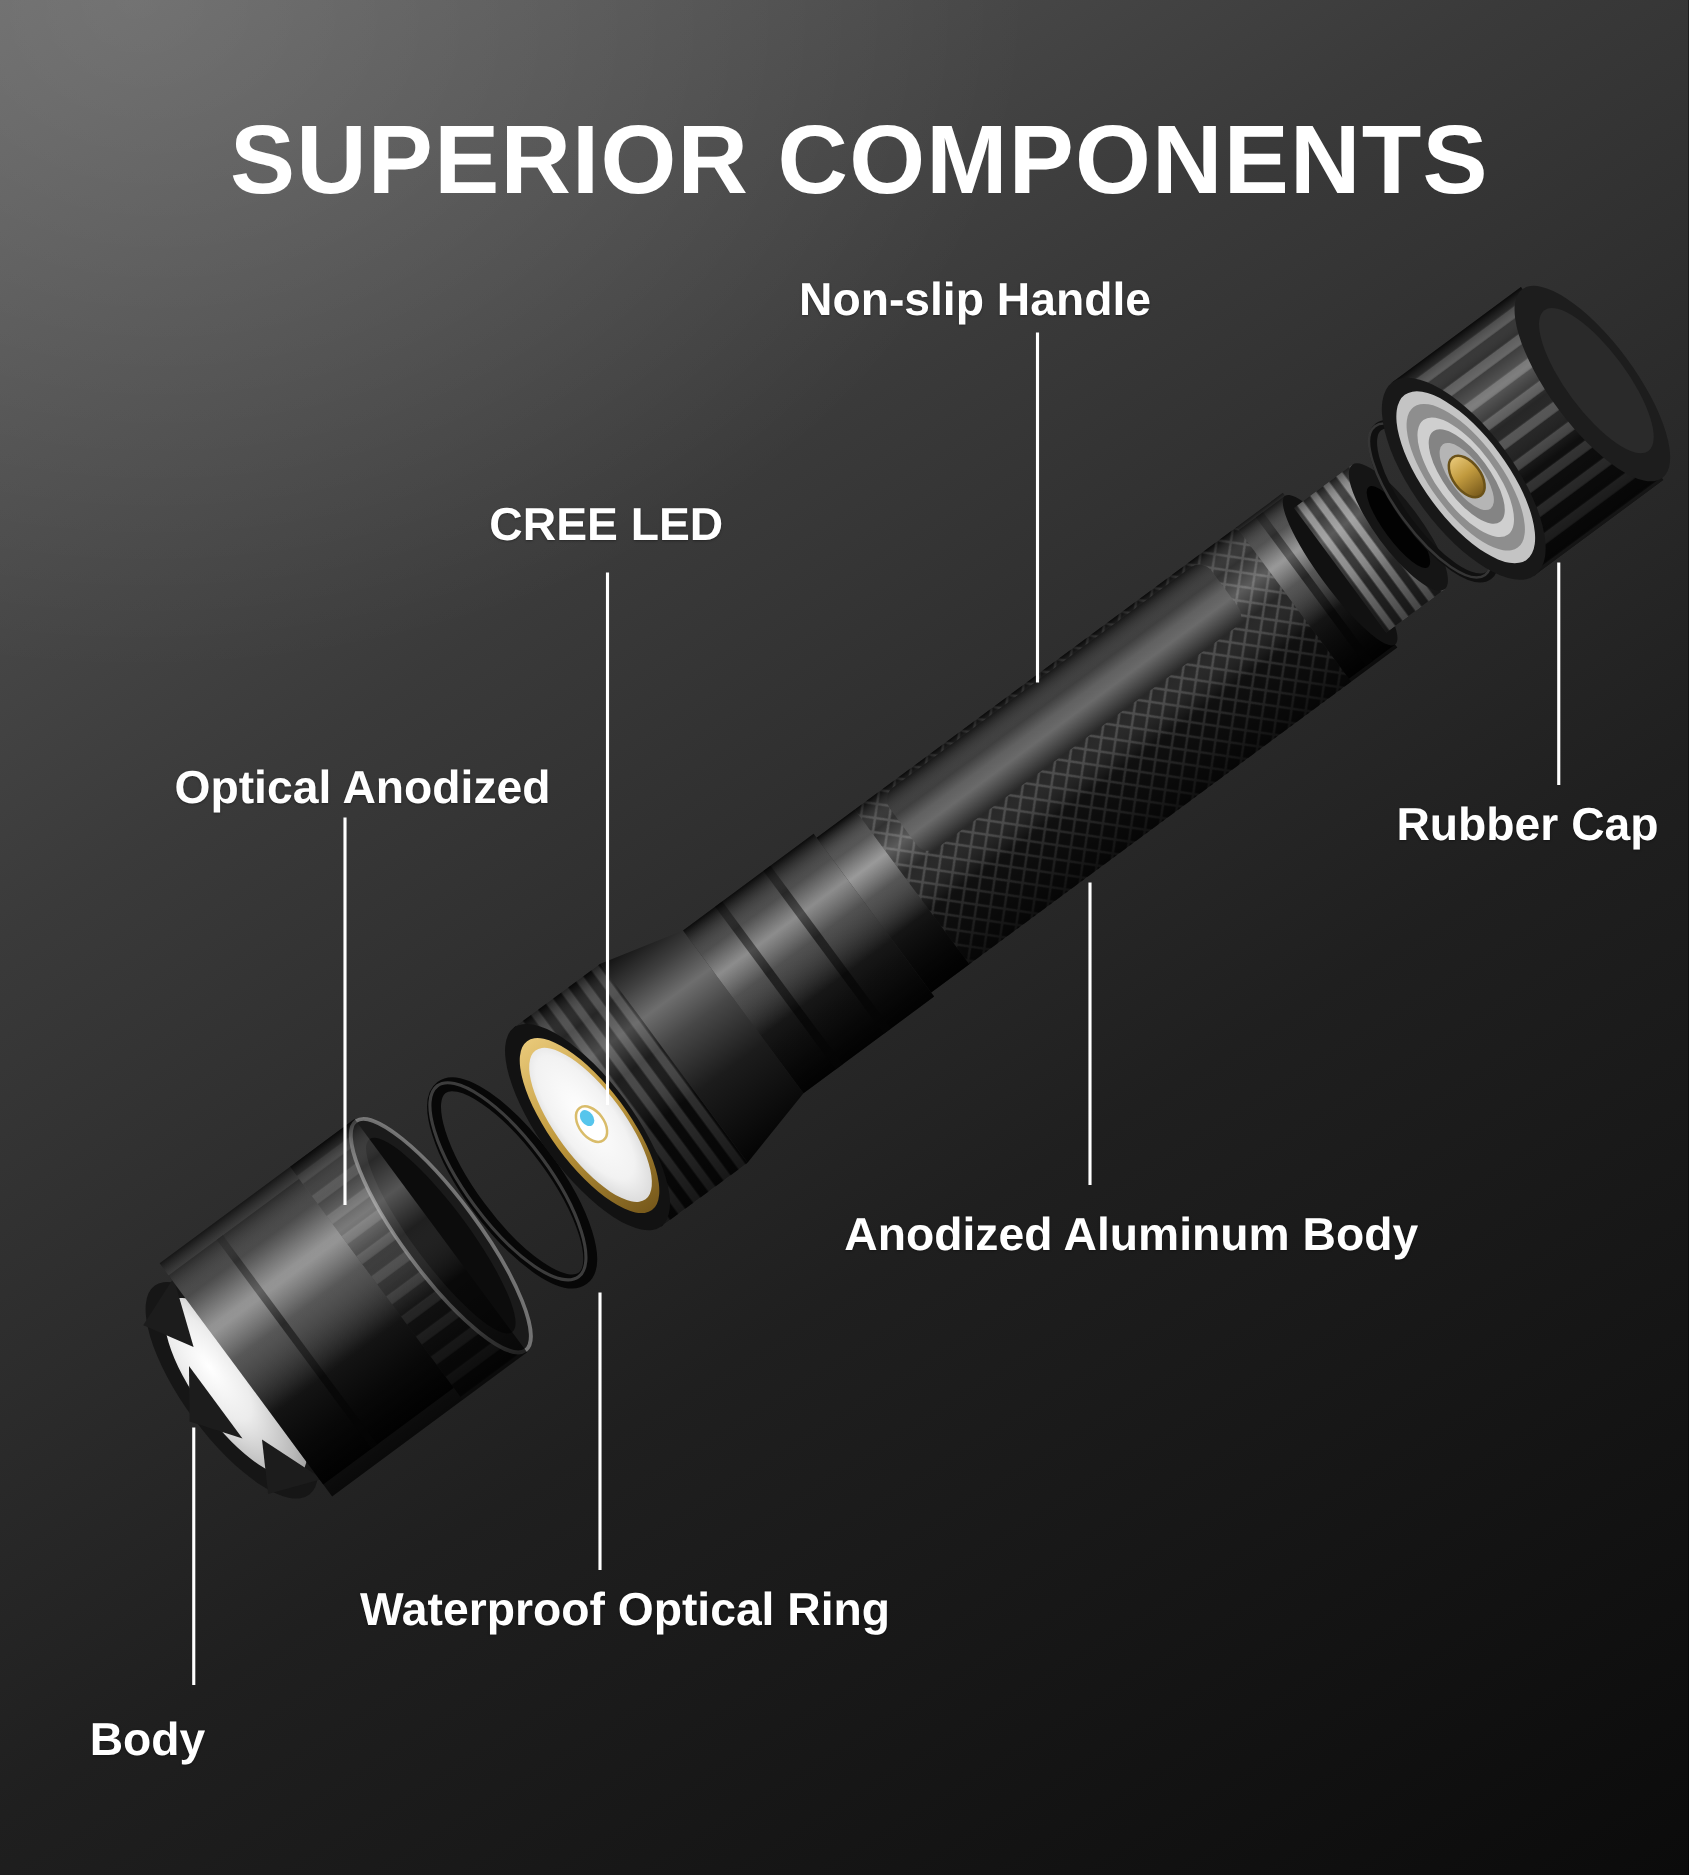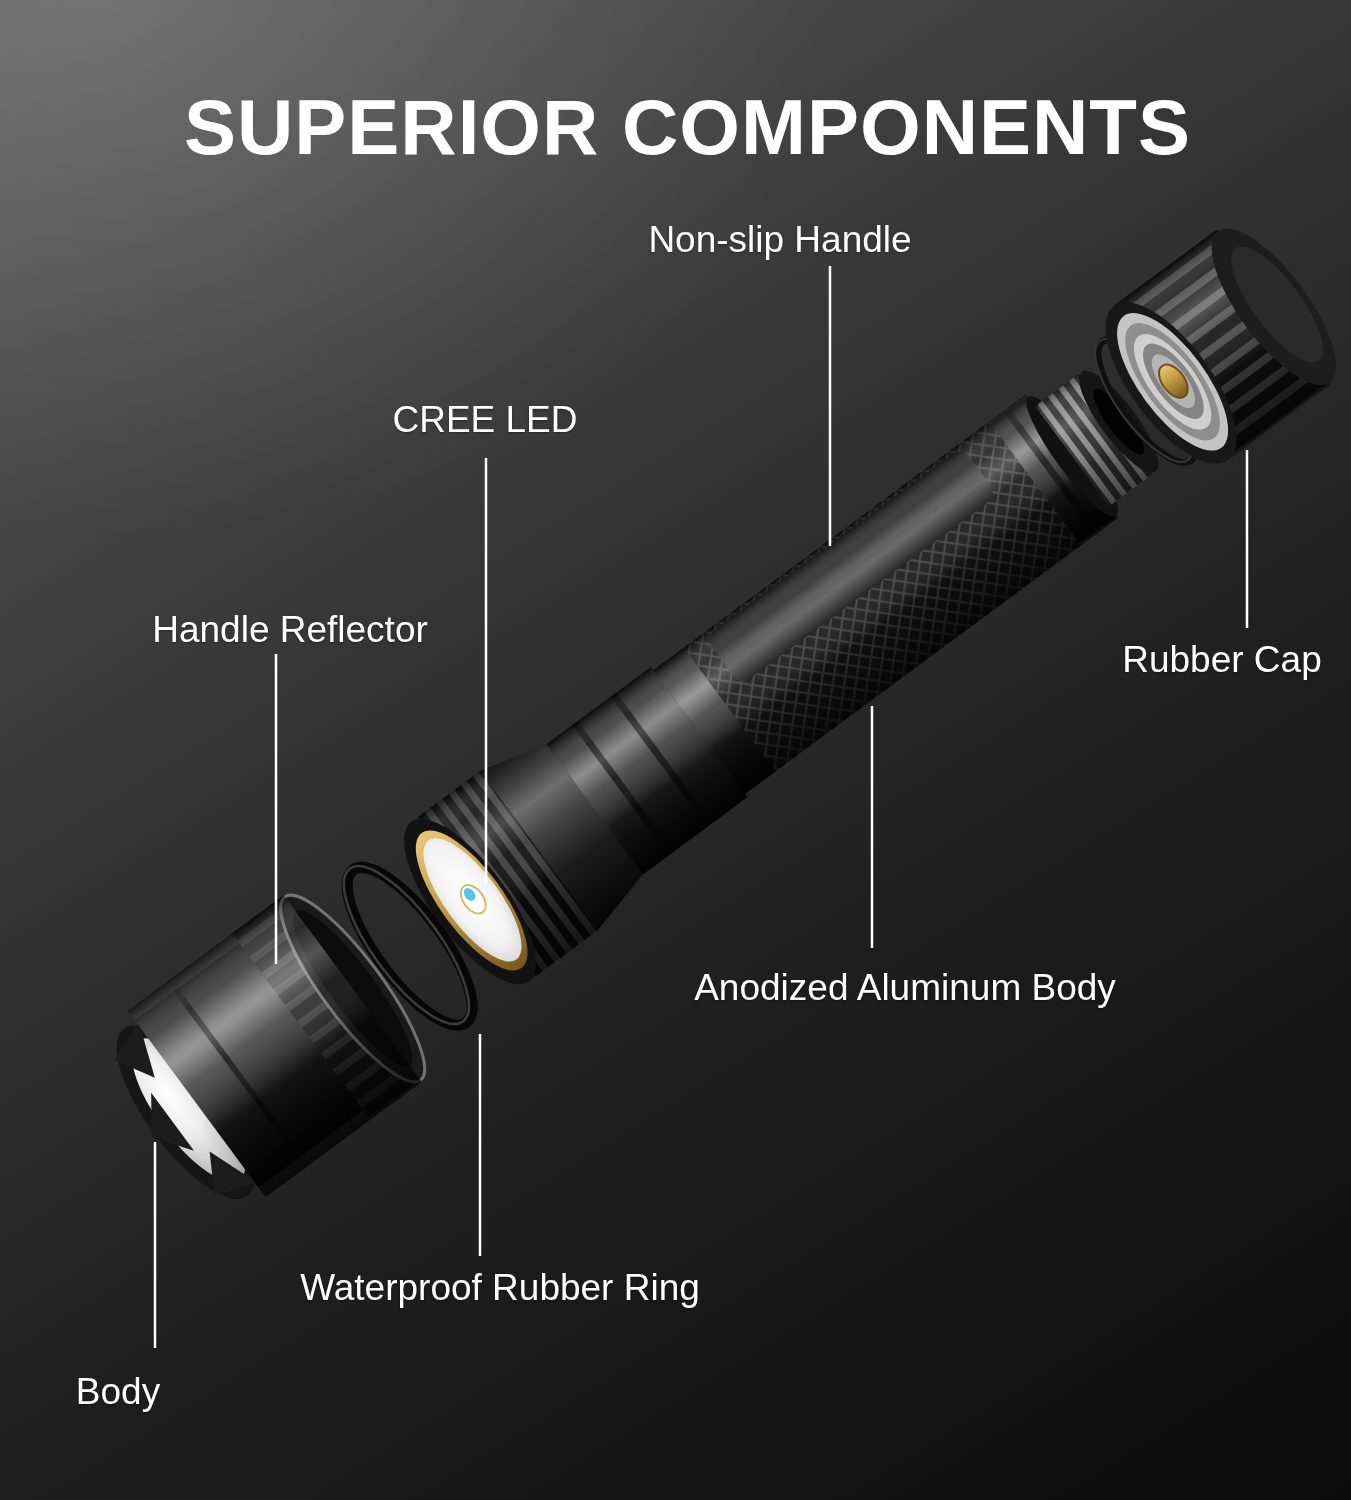--- a/index.html
+++ b/index.html
@@ -31,21 +31,21 @@
     font-size: 78px;
     font-weight: 800;
     letter-spacing: 1px;
     margin: 12px;
   }
   .callout {
     position: absolute;
     transform: translate(-50%, -50%);
     color: #ffffff;
     font-size: 37px;
-    font-weight: 400;
+    font-weight: 700;
     white-space: nowrap;
     text-shadow: 0 1px 2px rgba(0,0,0,0.35);
   }
 </style>
 </head>
 <body>
 
 <div class="stage">
 
   <svg class="illustration" viewBox="0 0 1351 1500" xmlns="http://www.w3.org/2000/svg">
@@ -189,19 +189,19 @@
       <line x1="872" y1="948" x2="872" y2="706"></line>
       <line x1="480" y1="1256" x2="480" y2="1034"></line>
       <line x1="155" y1="1348" x2="155" y2="1142"></line>
     </g>
   </svg>
 
   <h1 class="page-title">SUPERIOR COMPONENTS</h1>
 
   <div class="callout" style="left:780px;  top:240px">Non-slip Handle</div>
   <div class="callout" style="left:485px;  top:420px">CREE LED</div>
-  <div class="callout" style="left:290px;  top:630px">Handle Reflector</div>
+  <div class="callout" style="left:290px;  top:630px">Optical Anodized</div>
   <div class="callout" style="left:1222px; top:660px">Rubber Cap</div>
   <div class="callout" style="left:905px;  top:988px">Anodized Aluminum Body</div>
-  <div class="callout" style="left:500px;  top:1288px">Waterproof Rubber Ring</div>
+  <div class="callout" style="left:500px;  top:1288px">Waterproof Optical Ring</div>
   <div class="callout" style="left:118px;  top:1392px">Body</div>
 
 </div>
 
 </body></html>

